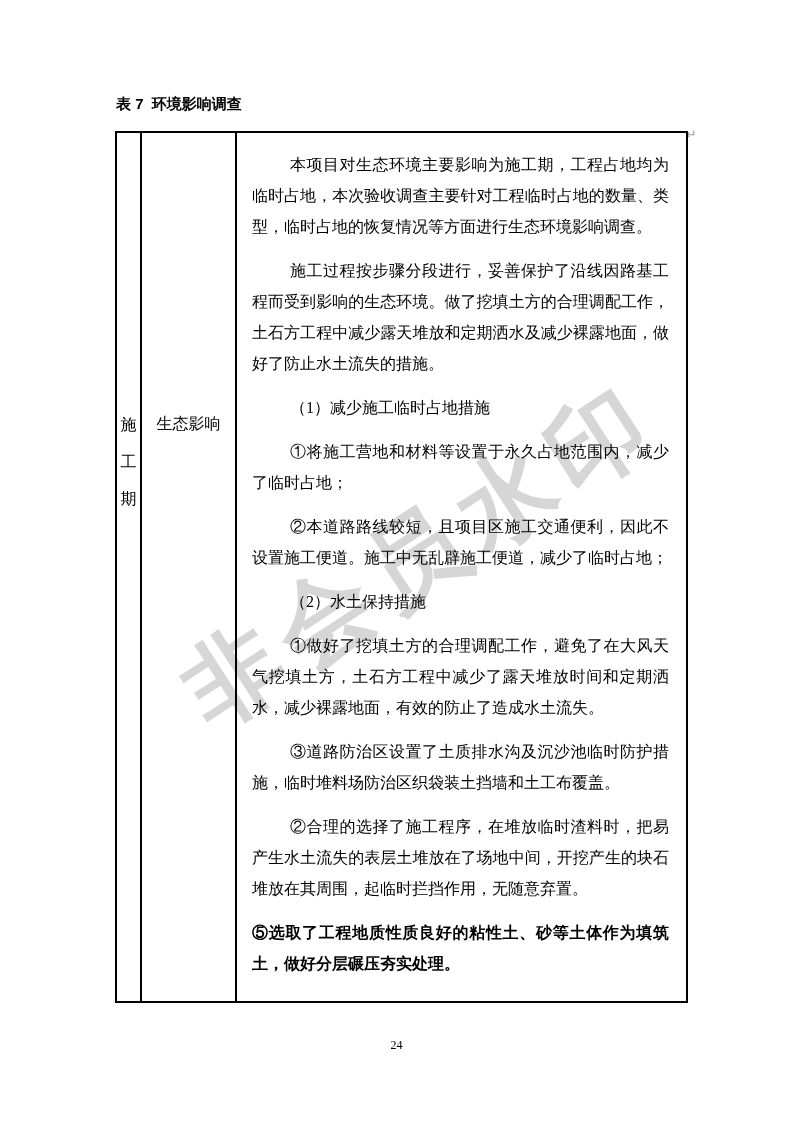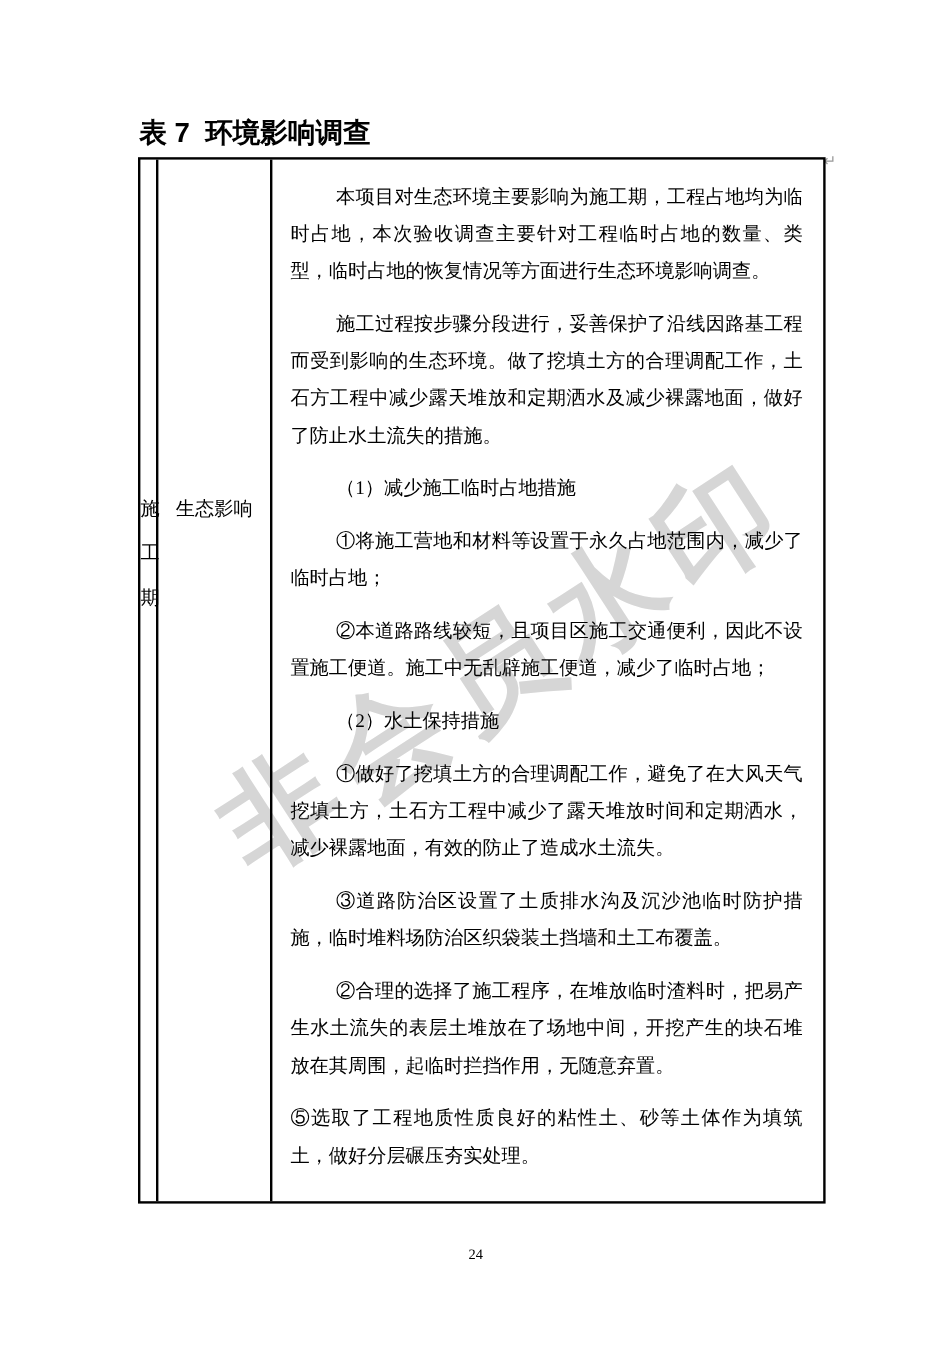--- a/index.html
+++ b/index.html
@@ -26,21 +26,21 @@
     text-align:center;
     white-space:nowrap;
     transform:rotate(-33deg);
     z-index:1;
     user-select:none;
   }
 
   .doc-title {
     position:absolute;
     left:116px; top:95px;
-    font-size:23px;
+    font-size:15px;
     font-weight:bold;
     white-space:pre;
     z-index:2;
     font-family:"Liberation Sans", sans-serif;
   }
 
   .pilcrow {
     position:absolute;
     left:686px; top:127px;
     font-size:13px;
@@ -55,21 +55,21 @@
     width:573px; height:872px;
     box-sizing:border-box;
     border:2px solid #000;
     display:flex;
     z-index:2;
     background:transparent;
   }
   .cell { box-sizing:border-box; }
 
   .col1 {
-    width:15px;
+    width:25px;
     border-right:2px solid #000;
     padding-top:273px;
     text-align:center;
     font-size:16px;
     line-height:37px;
     word-break:break-all;
   }
   .col2 {
     width:95px;
     border-right:2px solid #000;
@@ -80,21 +80,21 @@
   .col3 {
     flex:1;
     padding:3px 4px 0 2px;
     font-size:16px;
     line-height:31px;
     text-align:justify;
     text-justify:inter-ideograph;
     overflow:hidden;
   }
   .col3 p { margin:13px; text-indent:38px; }
-  .col3 p.no-indent { text-indent:0; }
+  .col3 p.no-indent { text-indent:0;font-weight:bold; }
 
   .page-number {
     position:absolute;
     left:0; right:0; top:1038px;
     text-align:center;
     font-size:12px;
     z-index:2;
   }
 </style>
 </head>

